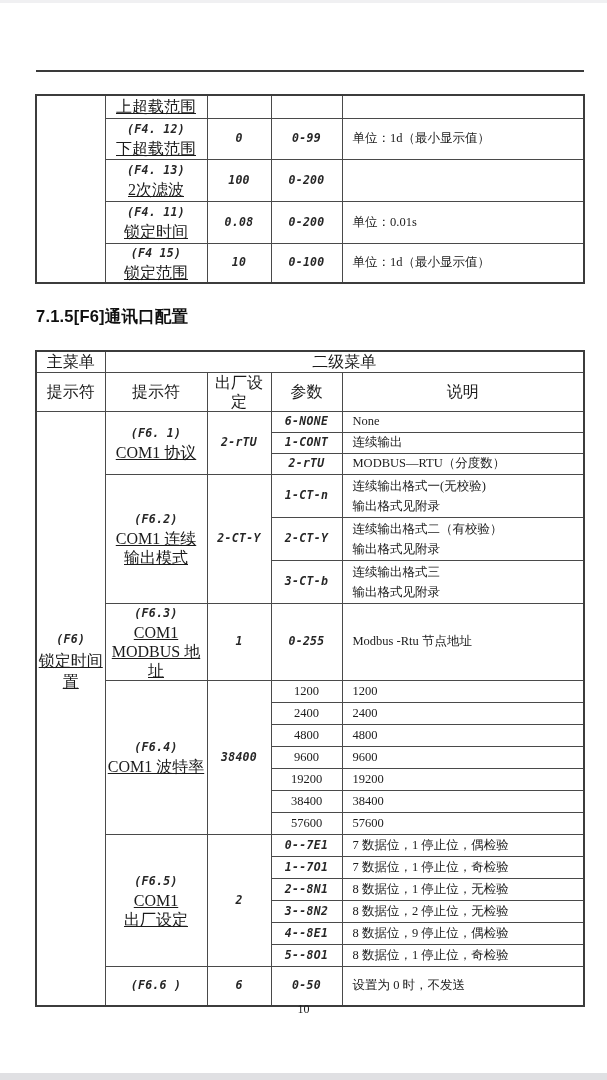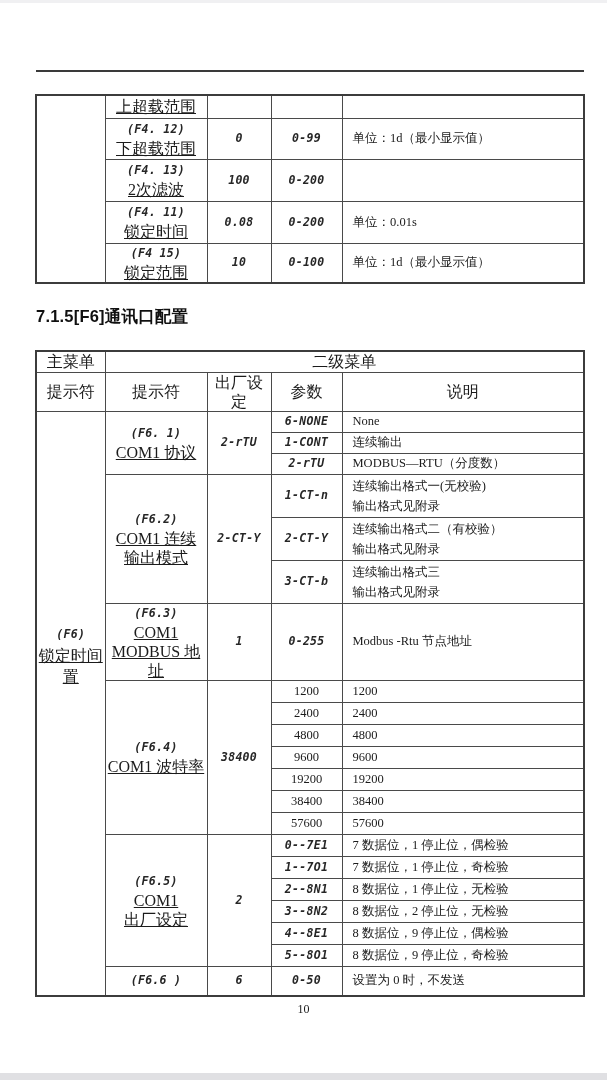--- a/index.html
+++ b/index.html
@@ -237,24 +237,24 @@
     <tr style="height:22px">
       <td class="lcd">3--8N2</td>
       <td class="desc">8 数据位，2 停止位，无检验</td>
     </tr>
     <tr style="height:22px">
       <td class="lcd">4--8E1</td>
       <td class="desc">8 数据位，9 停止位，偶检验</td>
     </tr>
     <tr style="height:22px">
       <td class="lcd">5--8O1</td>
-      <td class="desc">8 数据位，9 停止位，奇检验</td>
-    </tr>
-
-    <tr style="height:30px">
+      <td class="desc">8 数据位，1 停止位，奇检验</td>
+    </tr>
+
+    <tr style="height:40px">
       <td>
         <div class="lcd">(F6.6 )</div>
       </td>
       <td class="lcd">6</td>
       <td class="lcd">0-50</td>
       <td class="desc">设置为 0 时，不发送</td>
     </tr>
   </tbody>
 </table>
 

